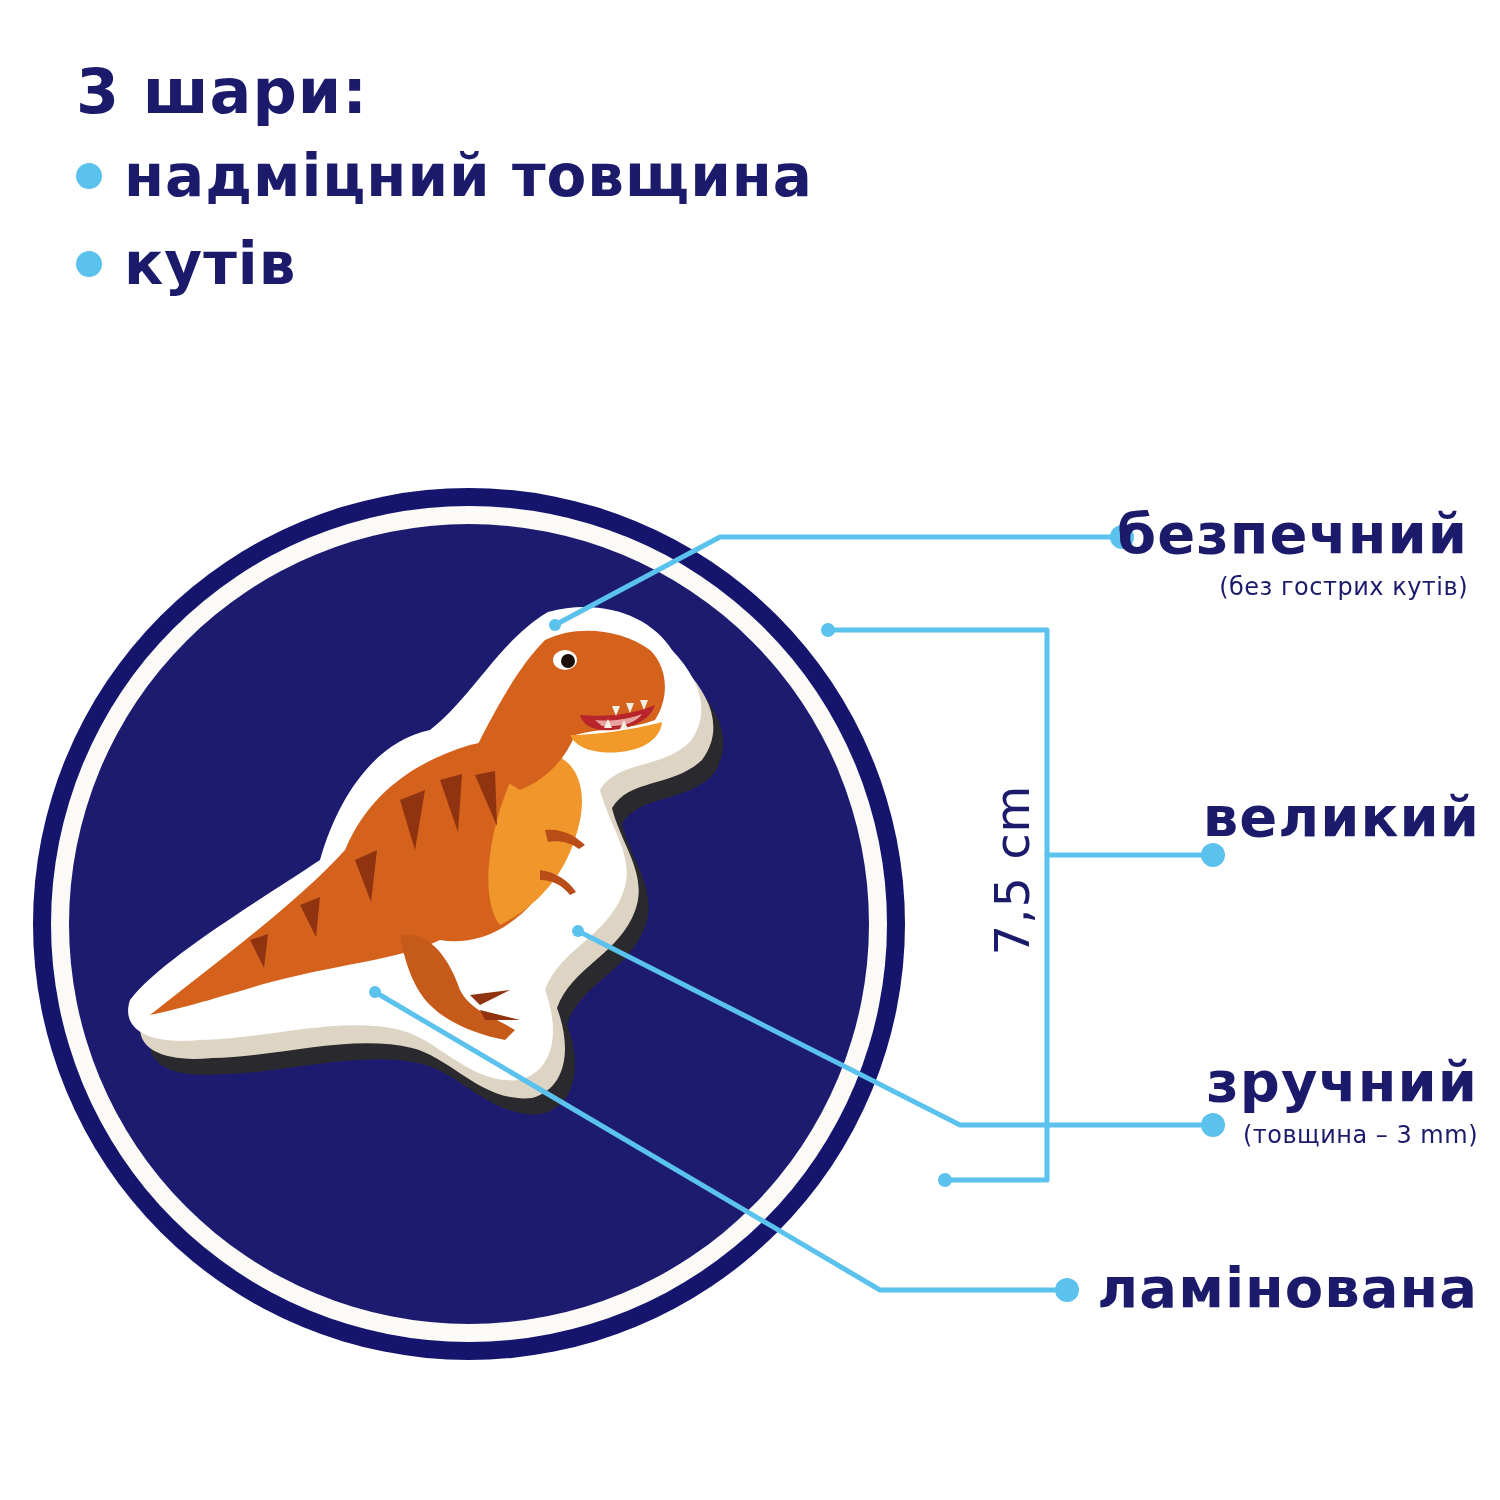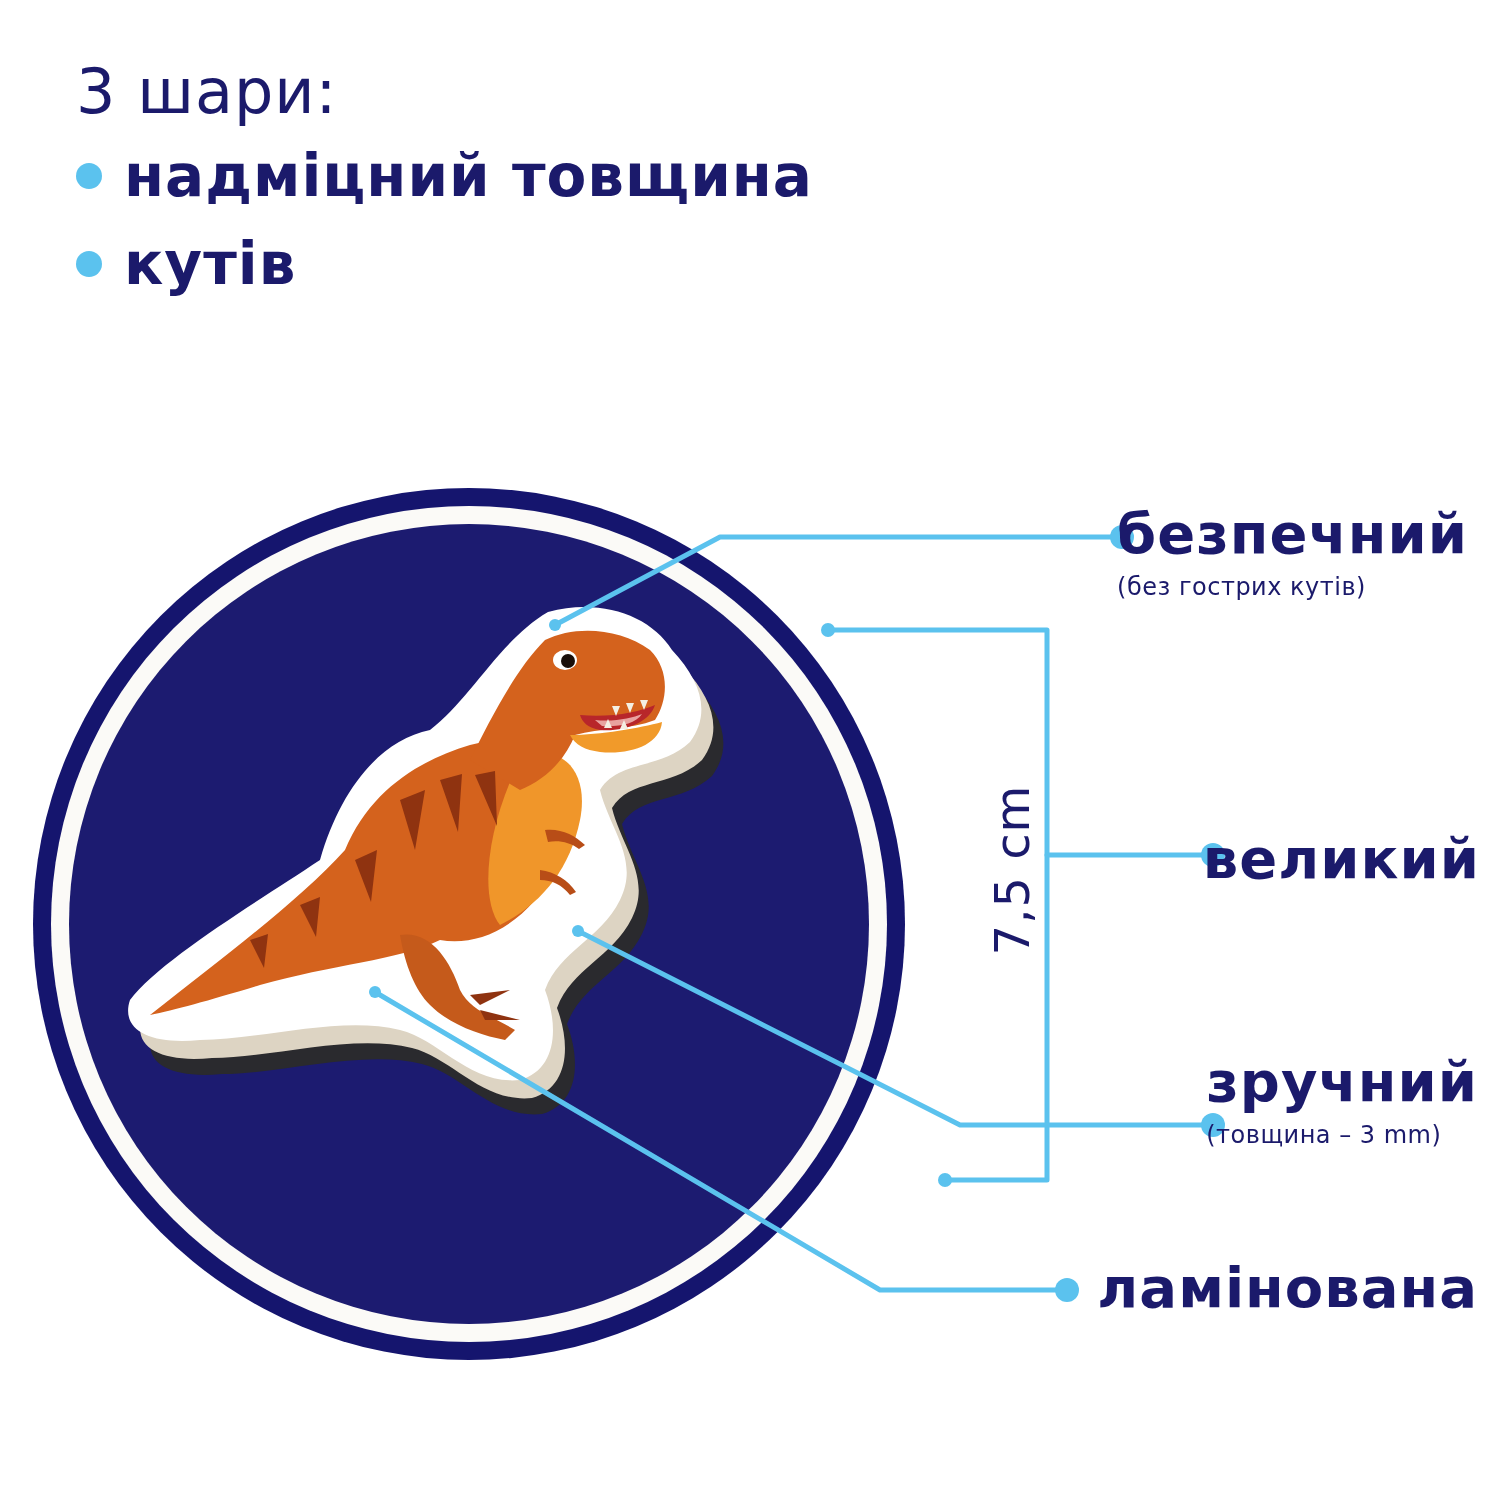--- a/index.html
+++ b/index.html
@@ -15,21 +15,21 @@
       font-family: "DejaVu Sans", sans-serif;
       color: #1b1a6b;
     }
     .layers-block {
       position: absolute;
       left: 76px;
       top: 52px;
     }
     .layers-title {
       font-size: 62px;
-      font-weight: normal;
+      font-weight: bold;
       line-height: 80px;
       letter-spacing: 1px;
       color: #1b1a6b;
       margin: 0 0 0 0;
     }
     .layer-item {
       display: flex;
       align-items: center;
       height: 88px;
       font-size: 58px;
@@ -47,20 +47,21 @@
     }
     .diagram {
       position: absolute;
       left: 0;
       top: 0;
       width: 1500px;
       height: 1500px;
     }
     .label {
       position: absolute;
+      text-align: right;
       color: #1b1a6b;
       font-weight: bold;
     }
     .label .main {
       display: block;
       font-size: 56px;
       line-height: 62px;
       letter-spacing: 1px;
     }
     .label .sub {
@@ -173,21 +174,21 @@
   </g>
 </svg>
 
 <div class="dimension-label">7,5 cm</div>
 
 <div class="label" style="right:32px; top:503px;">
   <span class="main">безпечний</span>
   <span class="sub">(без гострих кутів)</span>
 </div>
 
-<div class="label" style="right:20px; top:828px;">
+<div class="label" style="right:20px; top:786px;">
   <span class="main">великий</span>
 </div>
 
 <div class="label" style="right:22px; top:1051px;">
   <span class="main">зручний</span>
   <span class="sub">(товщина – 3 mm)</span>
 </div>
 
 <div class="label" style="right:22px; top:1257px;">
   <span class="main">ламінована</span>

